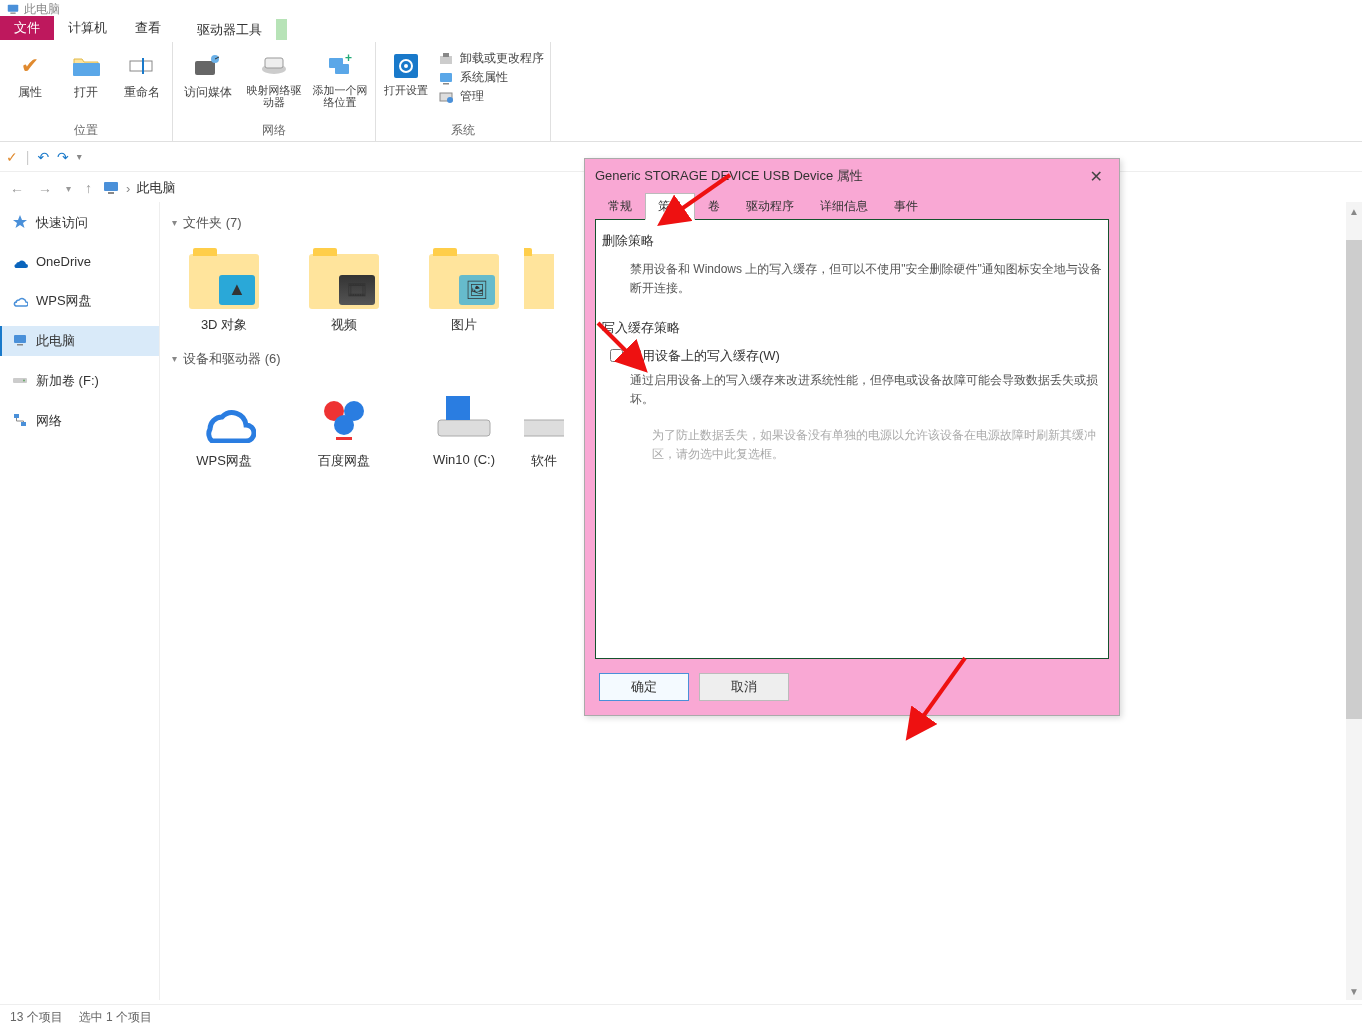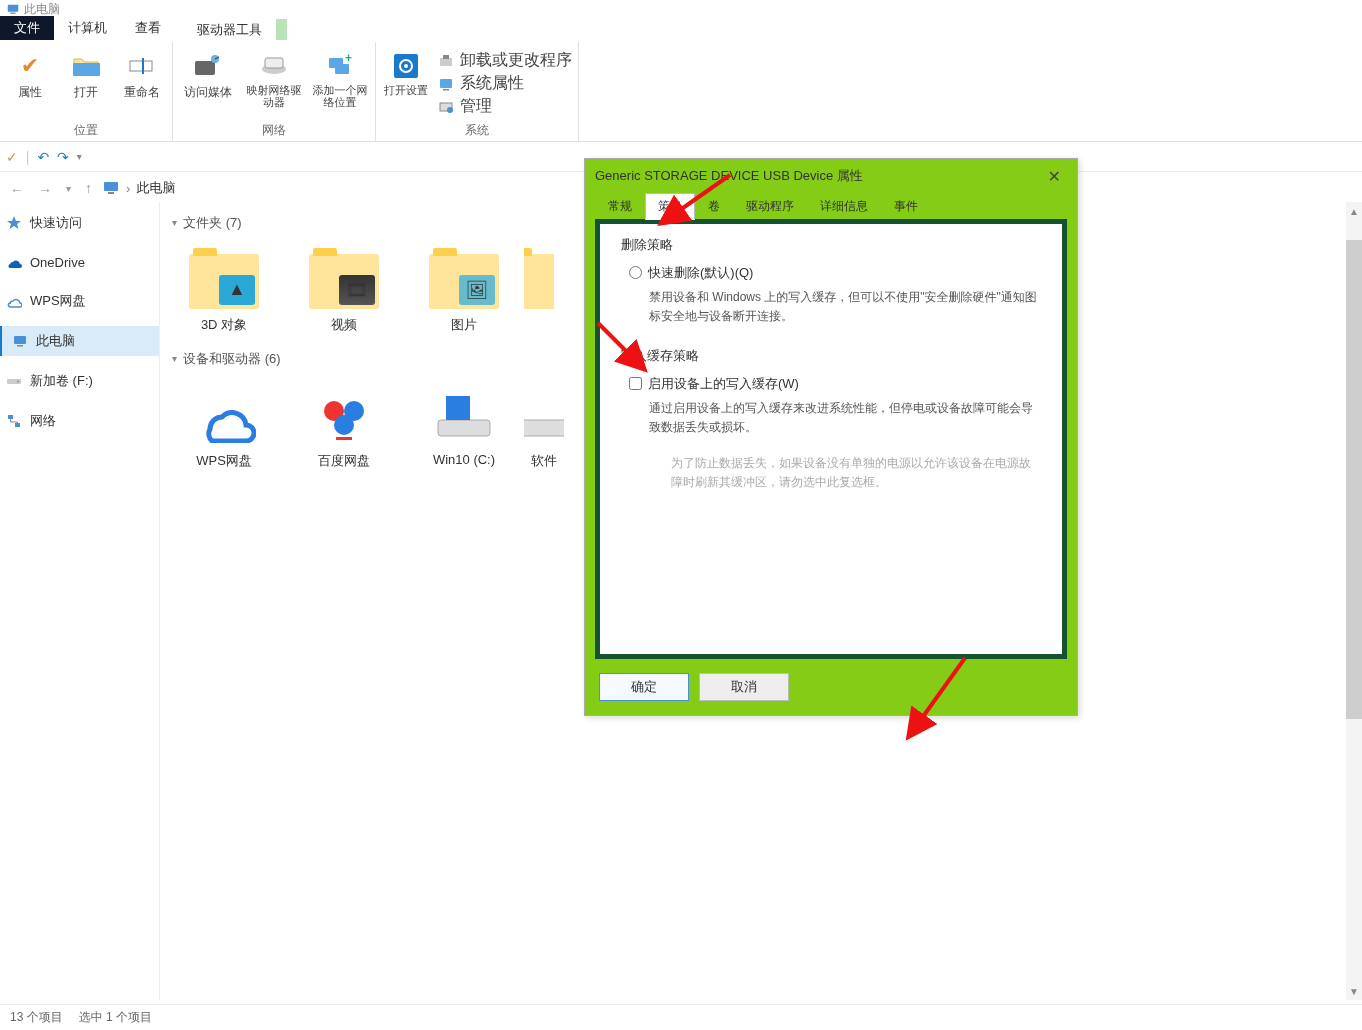--- a/index.html
+++ b/index.html
@@ -5,73 +5,73 @@
   * { box-sizing: border-box; }
   body { margin: 0; font-family: "Microsoft YaHei", "Segoe UI", sans-serif; font-size: 13px; background: #fff; color: #333; width: 1362px; height: 1030px; overflow: hidden; position: relative; }
 
   
   .titlebar { height: 18px; display: flex; align-items: center; padding-left: 6px; font-size: 12px; color: #888; }
   .titlebar .icon { width: 14px; height: 14px; margin-right: 4px; }
 
   
   .tabstrip { height: 22px; display: flex; align-items: flex-end; }
   .tabstrip .tab { padding: 3px 14px; font-size: 13px; color: #333; cursor: default; }
-  .tabstrip .tab.file { background: #0f172a; color: #fff; }
+  .tabstrip .tab.file { background: #be185d; color: #fff; }
   .tabstrip .tab.manage { background: #b7e3b7; color: #555; margin-left: 52px; font-size: 12px; padding: 2px 18px; }
   .tabstrip .tab.drive { background: #fff; border: 1px solid #ddd; border-bottom: none; }
 
   
   .ribbon { height: 100px; border-bottom: 1px solid #e0e0e0; display: flex; background: #fff; }
   .ribbon-group { display: flex; flex-direction: column; border-right: 1px solid #e0e0e0; padding: 4px 6px 0 6px; }
   .ribbon-group .btns { display: flex; gap: 8px; flex: 1; align-items: flex-start; }
   .ribbon-group .label { text-align: center; font-size: 12px; color: #666; padding: 2px 0; }
   .ribbon-btn { display: flex; flex-direction: column; align-items: center; width: 48px; font-size: 12px; color: #444; gap: 2px; padding-top: 4px; }
   .ribbon-btn .ic { width: 32px; height: 32px; display: flex; align-items: center; justify-content: center; font-size: 22px; }
   .ribbon-btn.wide { width: 58px; }
-  .ribbon-list { display: flex; flex-direction: column; gap: 2px; padding-top: 4px; font-size: 16px; color: #444; }
+  .ribbon-list { display: flex; flex-direction: column; gap: 2px; padding-top: 4px; font-size: 12px; color: #444; }
   .ribbon-list .row { display: flex; align-items: center; gap: 6px; }
   .ribbon-list .row .ic { width: 16px; height: 16px; display: flex; align-items: center; justify-content: center; }
 
   
   .qat2 { height: 30px; display: flex; align-items: center; gap: 8px; padding-left: 6px; border-bottom: 1px solid #eee; }
   .qat2 span { color: #1979ca; font-size: 14px; }
 
   
   .navbar { height: 32px; display: flex; align-items: center; padding: 0 6px; gap: 6px; }
   .navbar .navbtn { color: #999; font-size: 14px; padding: 0 4px; }
   .navbar .crumb { display: flex; align-items: center; gap: 6px; font-size: 13px; color: #333; }
   .navbar .crumb .ic { width: 18px; height: 18px; }
 
   
   .main { position: absolute; left: 0; right: 0; top: 202px; bottom: 30px; display: flex; }
   .sidebar { width: 160px; border-right: 1px solid #eee; padding-top: 6px; overflow: hidden; }
-  .sidebar .item { display: flex; align-items: center; gap: 8px; padding: 6px 6px; font-size: 13px; color: #333; }
+  .sidebar .item { display: flex; align-items: flex-start; gap: 8px; padding: 6px 12px; font-size: 13px; color: #333; }
   .sidebar .item.selected { background: #d9eaf9; border-left: 2px solid #1979ca; padding-left: 10px; }
   .sidebar .spacer { height: 10px; }
   .content { flex: 1; padding: 8px 4px; overflow: hidden; }
   .section-header { display: flex; align-items: center; color: #555; font-size: 13px; margin: 4px 0 6px 8px; gap: 6px; }
   .section-header::before { content: "▾"; font-size: 10px; color: #888; transform: translateY(-1px); }
   .grid { display: flex; flex-wrap: wrap; gap: 0; }
   .tile { width: 120px; display: flex; flex-direction: column; align-items: center; padding: 8px 0 12px 0; font-size: 13px; color: #333; }
   .tile .thumb { width: 80px; height: 70px; display: flex; align-items: center; justify-content: center; font-size: 40px; position: relative; }
   .folder { width: 70px; height: 55px; background: #ffe49c; border-radius: 3px; position: relative; }
   .folder::before { content: ""; position: absolute; top: -6px; left: 4px; width: 24px; height: 8px; background: #ffce4a; border-radius: 2px 2px 0 0; }
   .folder .overlay { position: absolute; right: 4px; bottom: 4px; width: 36px; height: 30px; border-radius: 3px; display: flex; align-items: center; justify-content: center; font-size: 18px; }
 
   
   .statusbar { position: absolute; left: 0; right: 0; bottom: 0; height: 26px; display: flex; align-items: center; padding: 0 10px; gap: 16px; font-size: 12px; color: #666; border-top: 1px solid #eee; }
 
   
-  .dialog { position: absolute; left: 584px; top: 158px; width: 494px; background: #84cc16; border: 1px solid #aaa; box-shadow: 2px 2px 6px rgba(0,0,0,0.15); }
+  .dialog { position: absolute; left: 584px; top: 158px; width: 536px; background: #f9a8d4; border: 1px solid #aaa; box-shadow: 2px 2px 6px rgba(0,0,0,0.15); }
   .dialog-title { height: 34px; display: flex; align-items: center; padding: 0 10px; font-size: 13px; color: #333; }
   .dialog-title .close { margin-left: auto; font-size: 16px; color: #444; padding: 0 6px; }
   .dialog-tabs { display: flex; padding-left: 10px; gap: 0; }
   .dialog-tabs .dtab { padding: 4px 12px; font-size: 12px; color: #333; border: 1px solid transparent; cursor: default; }
   .dialog-tabs .dtab.active { background: #fff; border: 1px solid #bbb; border-bottom-color: #fff; position: relative; z-index: 2; }
-  .dialog-body { background: #fff; margin: -1px 10px 8px 10px; border: 5px solid #14532d; padding: 12px 21px; min-height: 440px; position: relative; }
+  .dialog-body { background: #fff; margin: -1px 10px 8px 10px; border: 1px solid #14532d; padding: 12px 6px; min-height: 440px; position: relative; }
   .dialog-body h4 { font-weight: normal; font-size: 13px; color: #333; margin: 0 0 10px 0; }
   .dialog-body .opt { margin: 0 0 18px 8px; }
   .dialog-body .opt label { display: flex; align-items: flex-start; gap: 6px; font-size: 13px; }
   .dialog-body .opt .desc { margin: 6px 0 0 20px; font-size: 12px; color: #555; line-height: 1.55; }
   .dialog-body .opt .desc a { color: #0066cc; text-decoration: none; }
   .dialog-body .opt.sub { margin-left: 30px; color: #888; }
   .dialog-body .opt.sub .desc { color: #aaa; }
   .dialog-buttons { display: flex; gap: 10px; padding: 6px 14px 14px 14px; }
   .dialog-buttons button { width: 90px; height: 28px; background: #eee; border: 1px solid #bbb; font-size: 13px; color: #333; }
   .dialog-buttons button.primary { border: 1px solid #4a90d9; background: #f4faff; }
@@ -387,24 +387,20 @@
     <div class="dtab active">策略</div>
     <div class="dtab">卷</div>
     <div class="dtab">驱动程序</div>
     <div class="dtab">详细信息</div>
     <div class="dtab">事件</div>
   </div>
   <div class="dialog-body">
     <h4>删除策略</h4>
 
     <div class="opt">
-      <label>
-        <input type="radio" name="rem" style="">
-        <span>快速删除(默认)(Q)</span>
-      </label>
       <div class="desc">禁用设备和 Windows 上的写入缓存，但可以不使用"安全删除硬件"通知图标安全地与设备断开连接。</div>
     </div>
 
 
     <h4 style="margin-top:22px;">写入缓存策略</h4>
 
     <div class="opt">
       <label>
         <input type="checkbox" style="">
         <span>启用设备上的写入缓存(W)</span>

